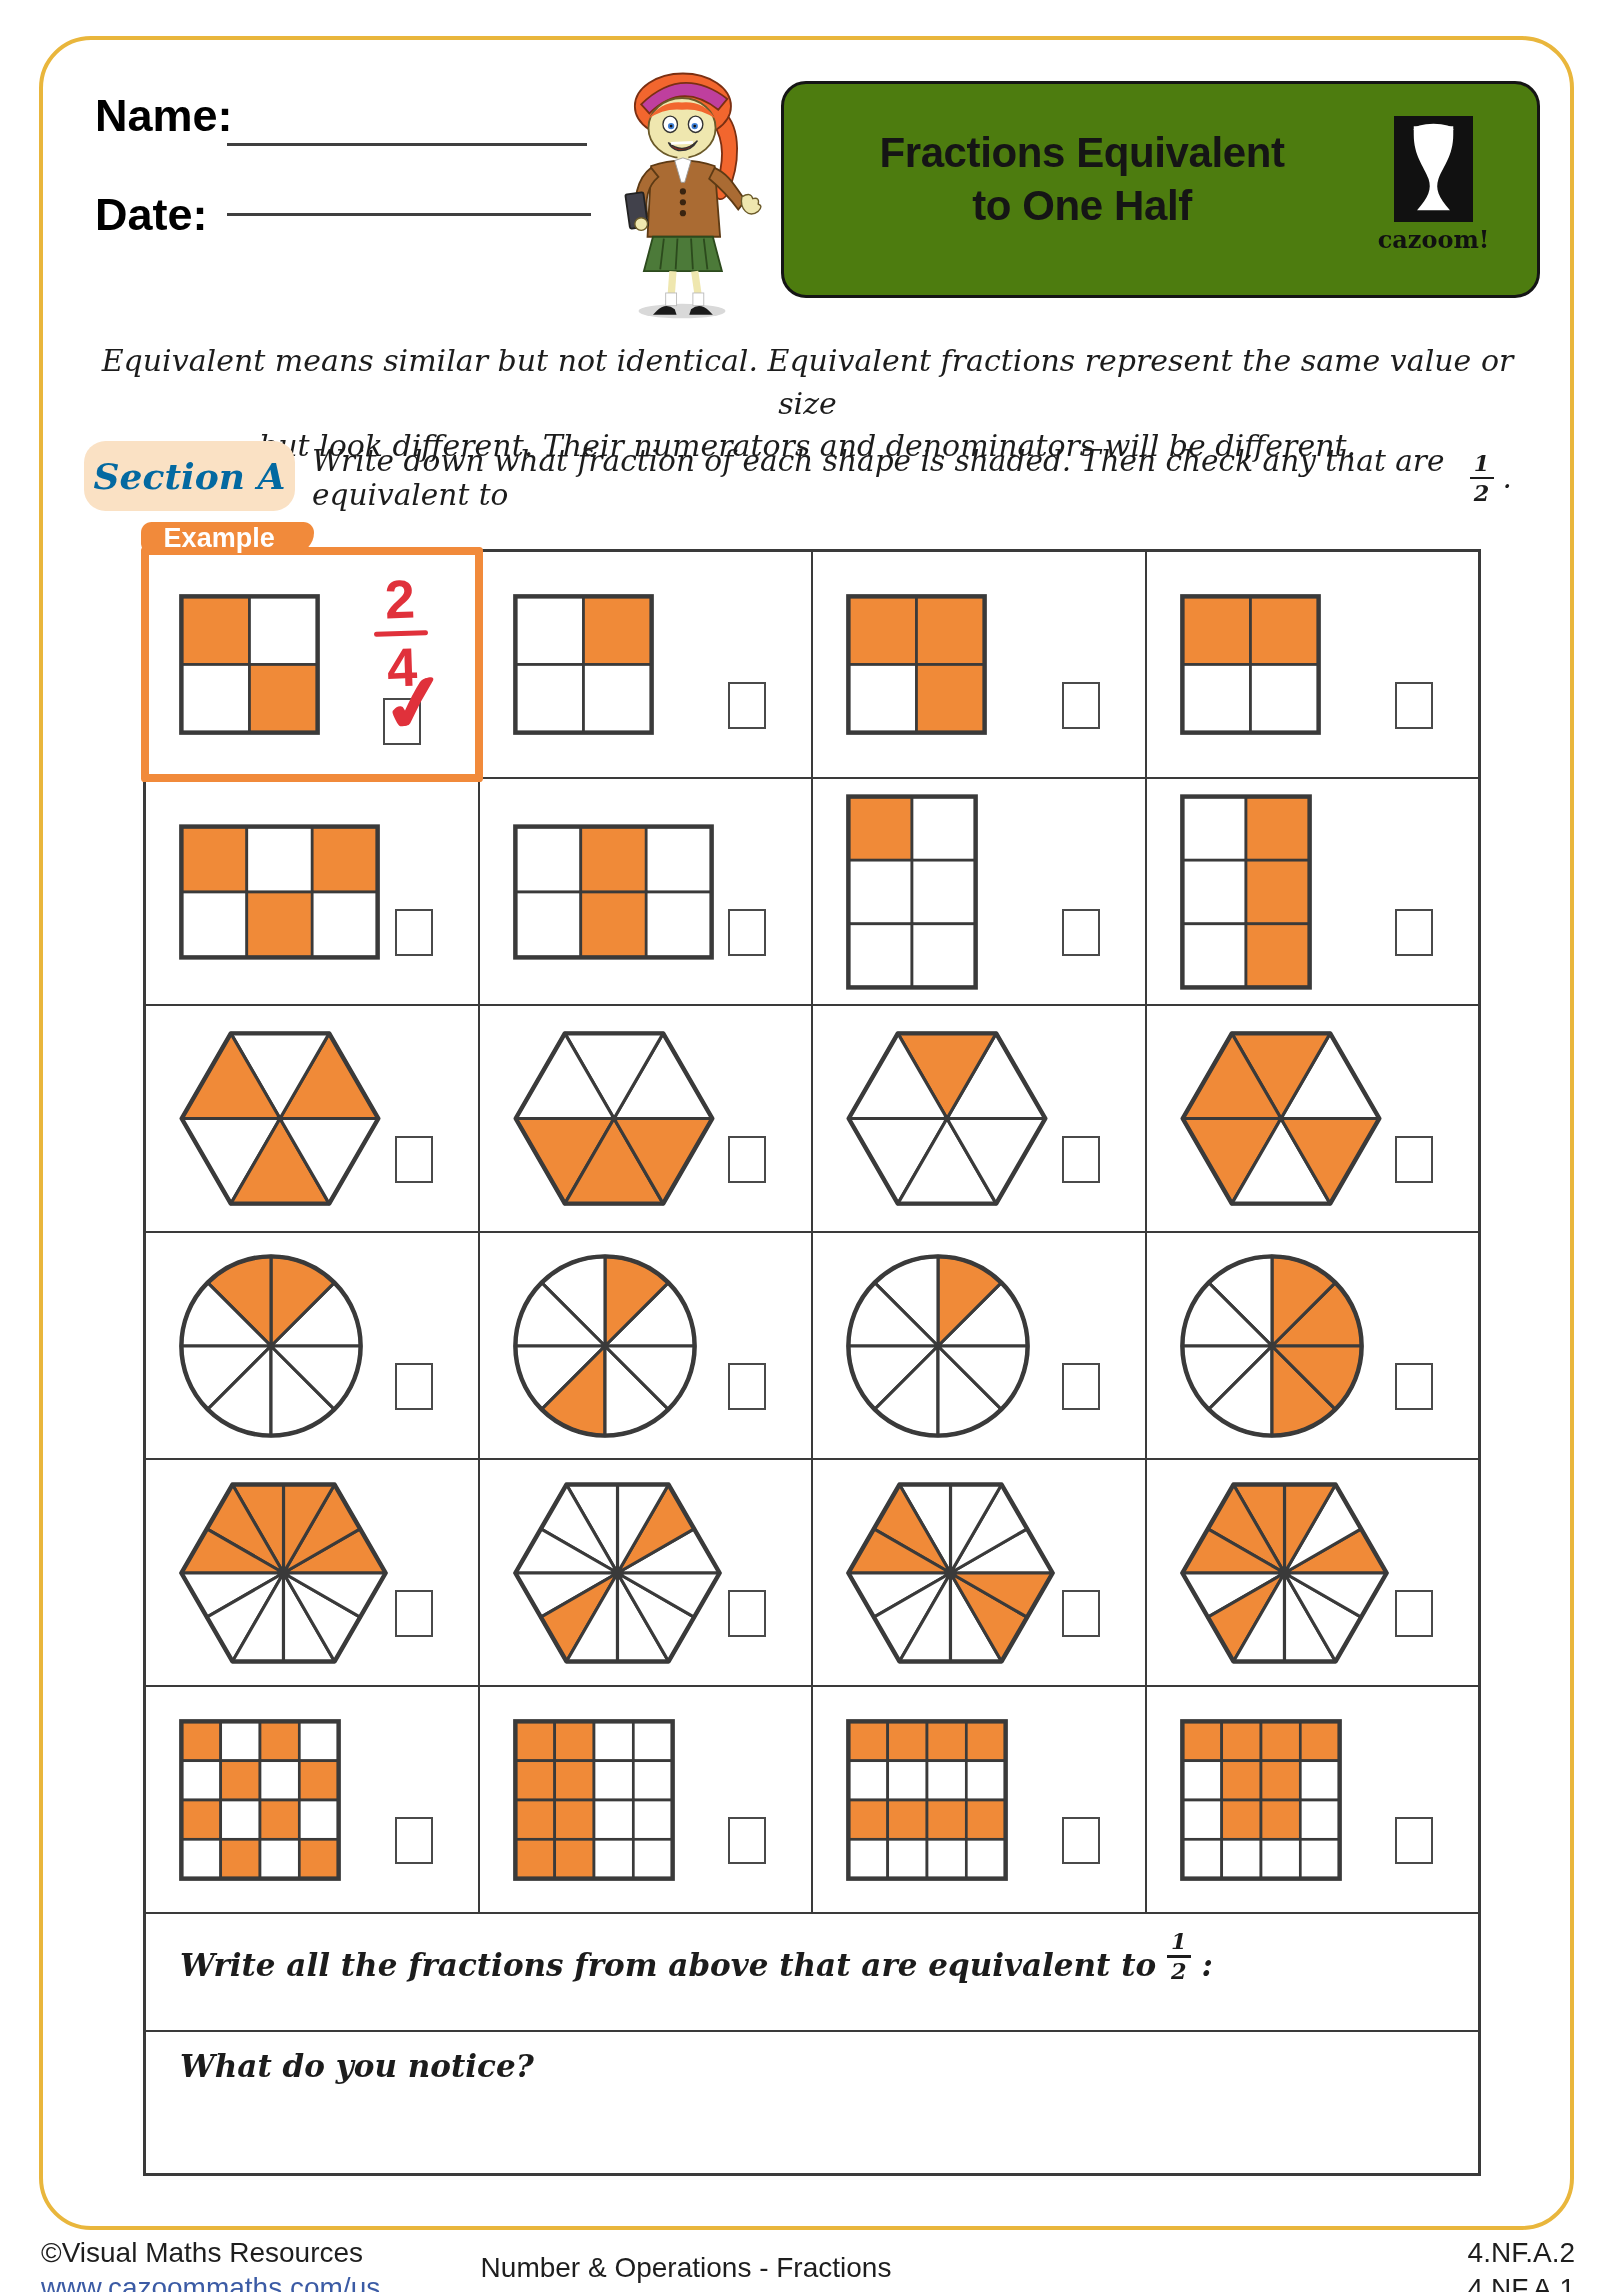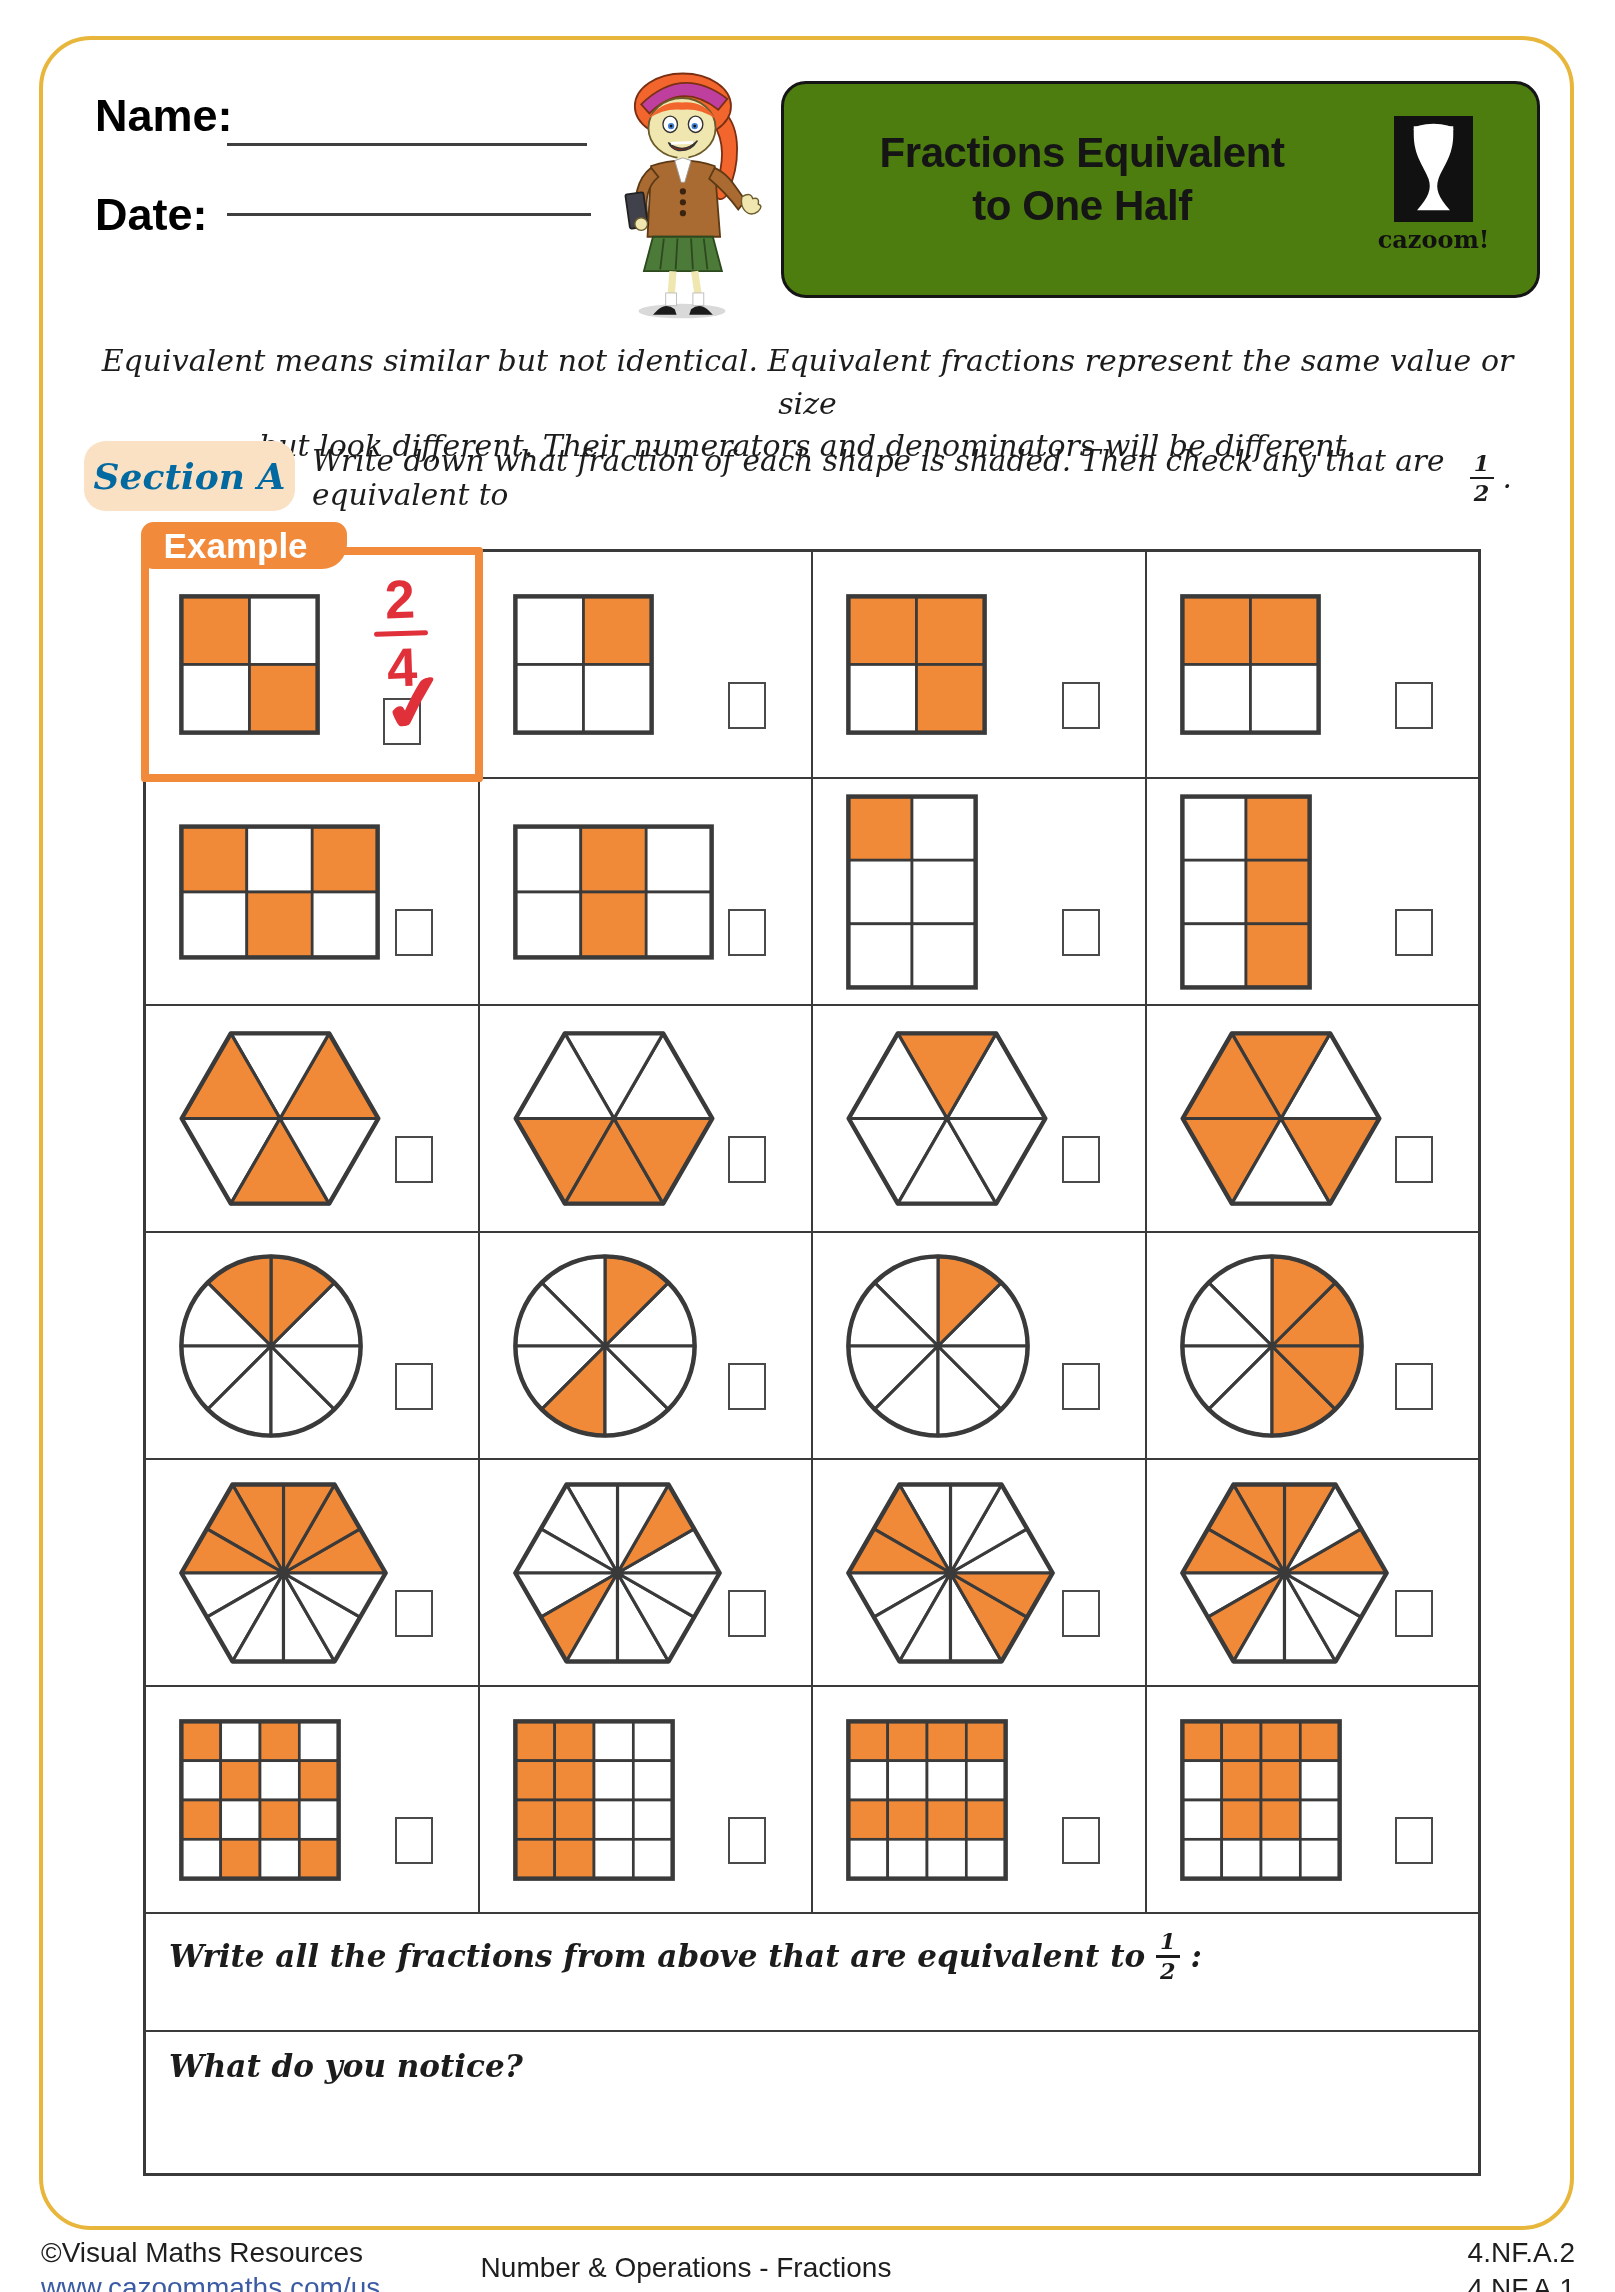--- a/index.html
+++ b/index.html
@@ -60,38 +60,38 @@
     display:flex;align-items:center;padding-left:30px;
   }
   .checkbox{
     position:absolute;right:45px;bottom:48px;width:38px;height:47px;
     border:2.7px solid #4a4a4a;background:#fff;box-sizing:border-box;
   }
   .cell.example{z-index:2;}
   .cell.example .checkbox{right:57px;bottom:32px;}
   .example-frame{position:absolute;inset:-5.4px;border:8px solid #F18A3B;pointer-events:none;z-index:3;border-radius:3.6px;}
   .example-tab{
-    position:absolute;left:-5.4px;top:-30px;height:47px;background:#F18A3B;color:#fff;
-    font-weight:bold;font-size:35px;display:flex;align-items:center;
+    position:absolute;left:-5.4px;top:-30px;height:32px;background:#F18A3B;color:#fff;
+    font-weight:bold;font-size:27px;display:flex;align-items:center;
     padding:0 39px 0 23px;border-radius:12.5px 12.5px 25px 12.5px;z-index:4;
   }
   .ex-frac{
     position:absolute;right:50px;top:19.7px;display:flex;flex-direction:column;align-items:center;
     color:#E0313B;font-weight:bold;font-size:54px;line-height:1;transform:rotate(-2deg);z-index:2;
   }
   .ex-frac .bar{width:54px;height:5.4px;background:#E0313B;border-radius:2.7px;margin:4.5px 0;}
   .ex-check{
     position:absolute;right:30px;bottom:27px;color:#E0313B;font-size:79px;font-weight:bold;
     z-index:4;transform:rotate(-8deg);text-shadow:1.8px 0 0 #E0313B;
   }
   .promptbox{
     grid-column:1 / -1;border:1.8px solid #3A3A3A;box-sizing:border-box;background:#fff;
     padding:16px 23px;font-family:"DejaVu Serif",serif;font-style:italic;font-weight:bold;font-size:31px;color:#1c1c1c;
   }
-  .promptbox .inner{display:flex;align-items:center;gap:10.7px;}
+  .promptbox .inner{display:flex;align-items:flex-end;gap:10.7px;margin-left:11px;}
   
   .footer-left{position:absolute;left:41px;top:2235px;font-size:28px;color:#1e1e1e;line-height:1.25;}
   .footer-link{color:#3B5BA5;text-decoration:underline;}
   .footer-center{position:absolute;left:0;width:1372px;top:2252px;text-align:center;font-size:28px;color:#1e1e1e;}
   .footer-right{position:absolute;right:41px;top:2235px;text-align:right;font-size:28px;color:#1e1e1e;line-height:1.3;}
 </style>
 </head>
 <body>
 
 <div class="frame"></div>

